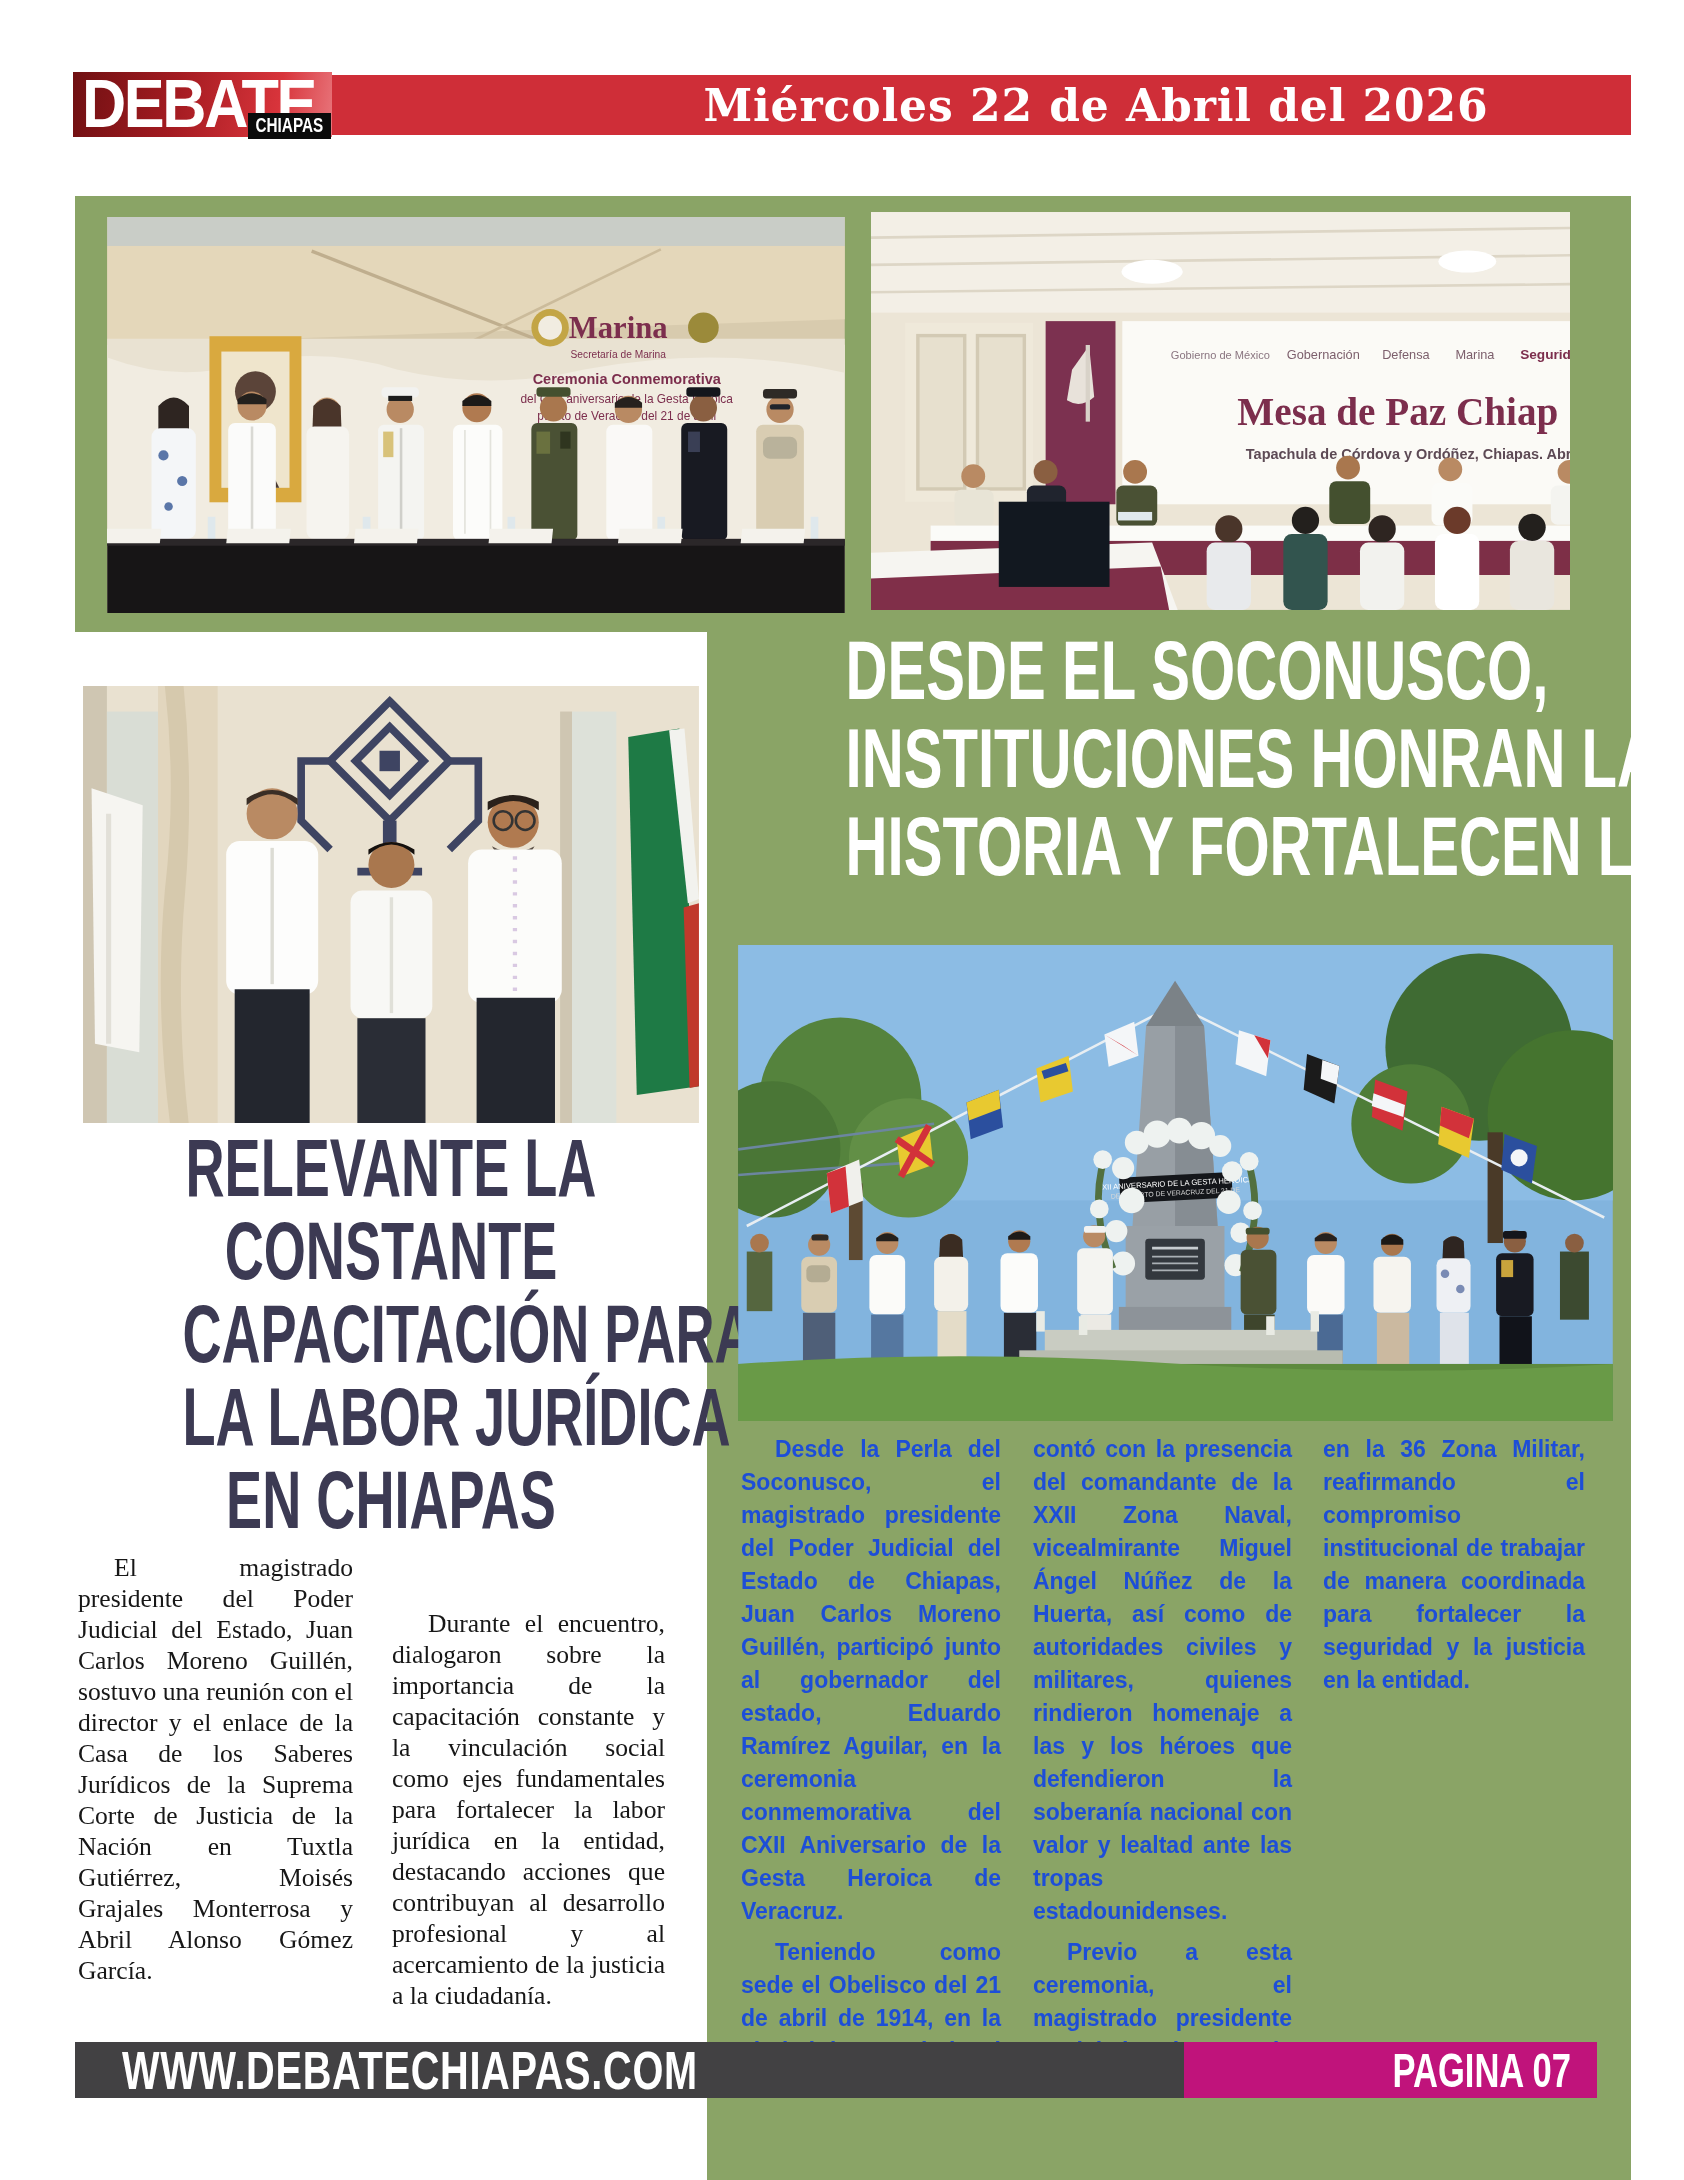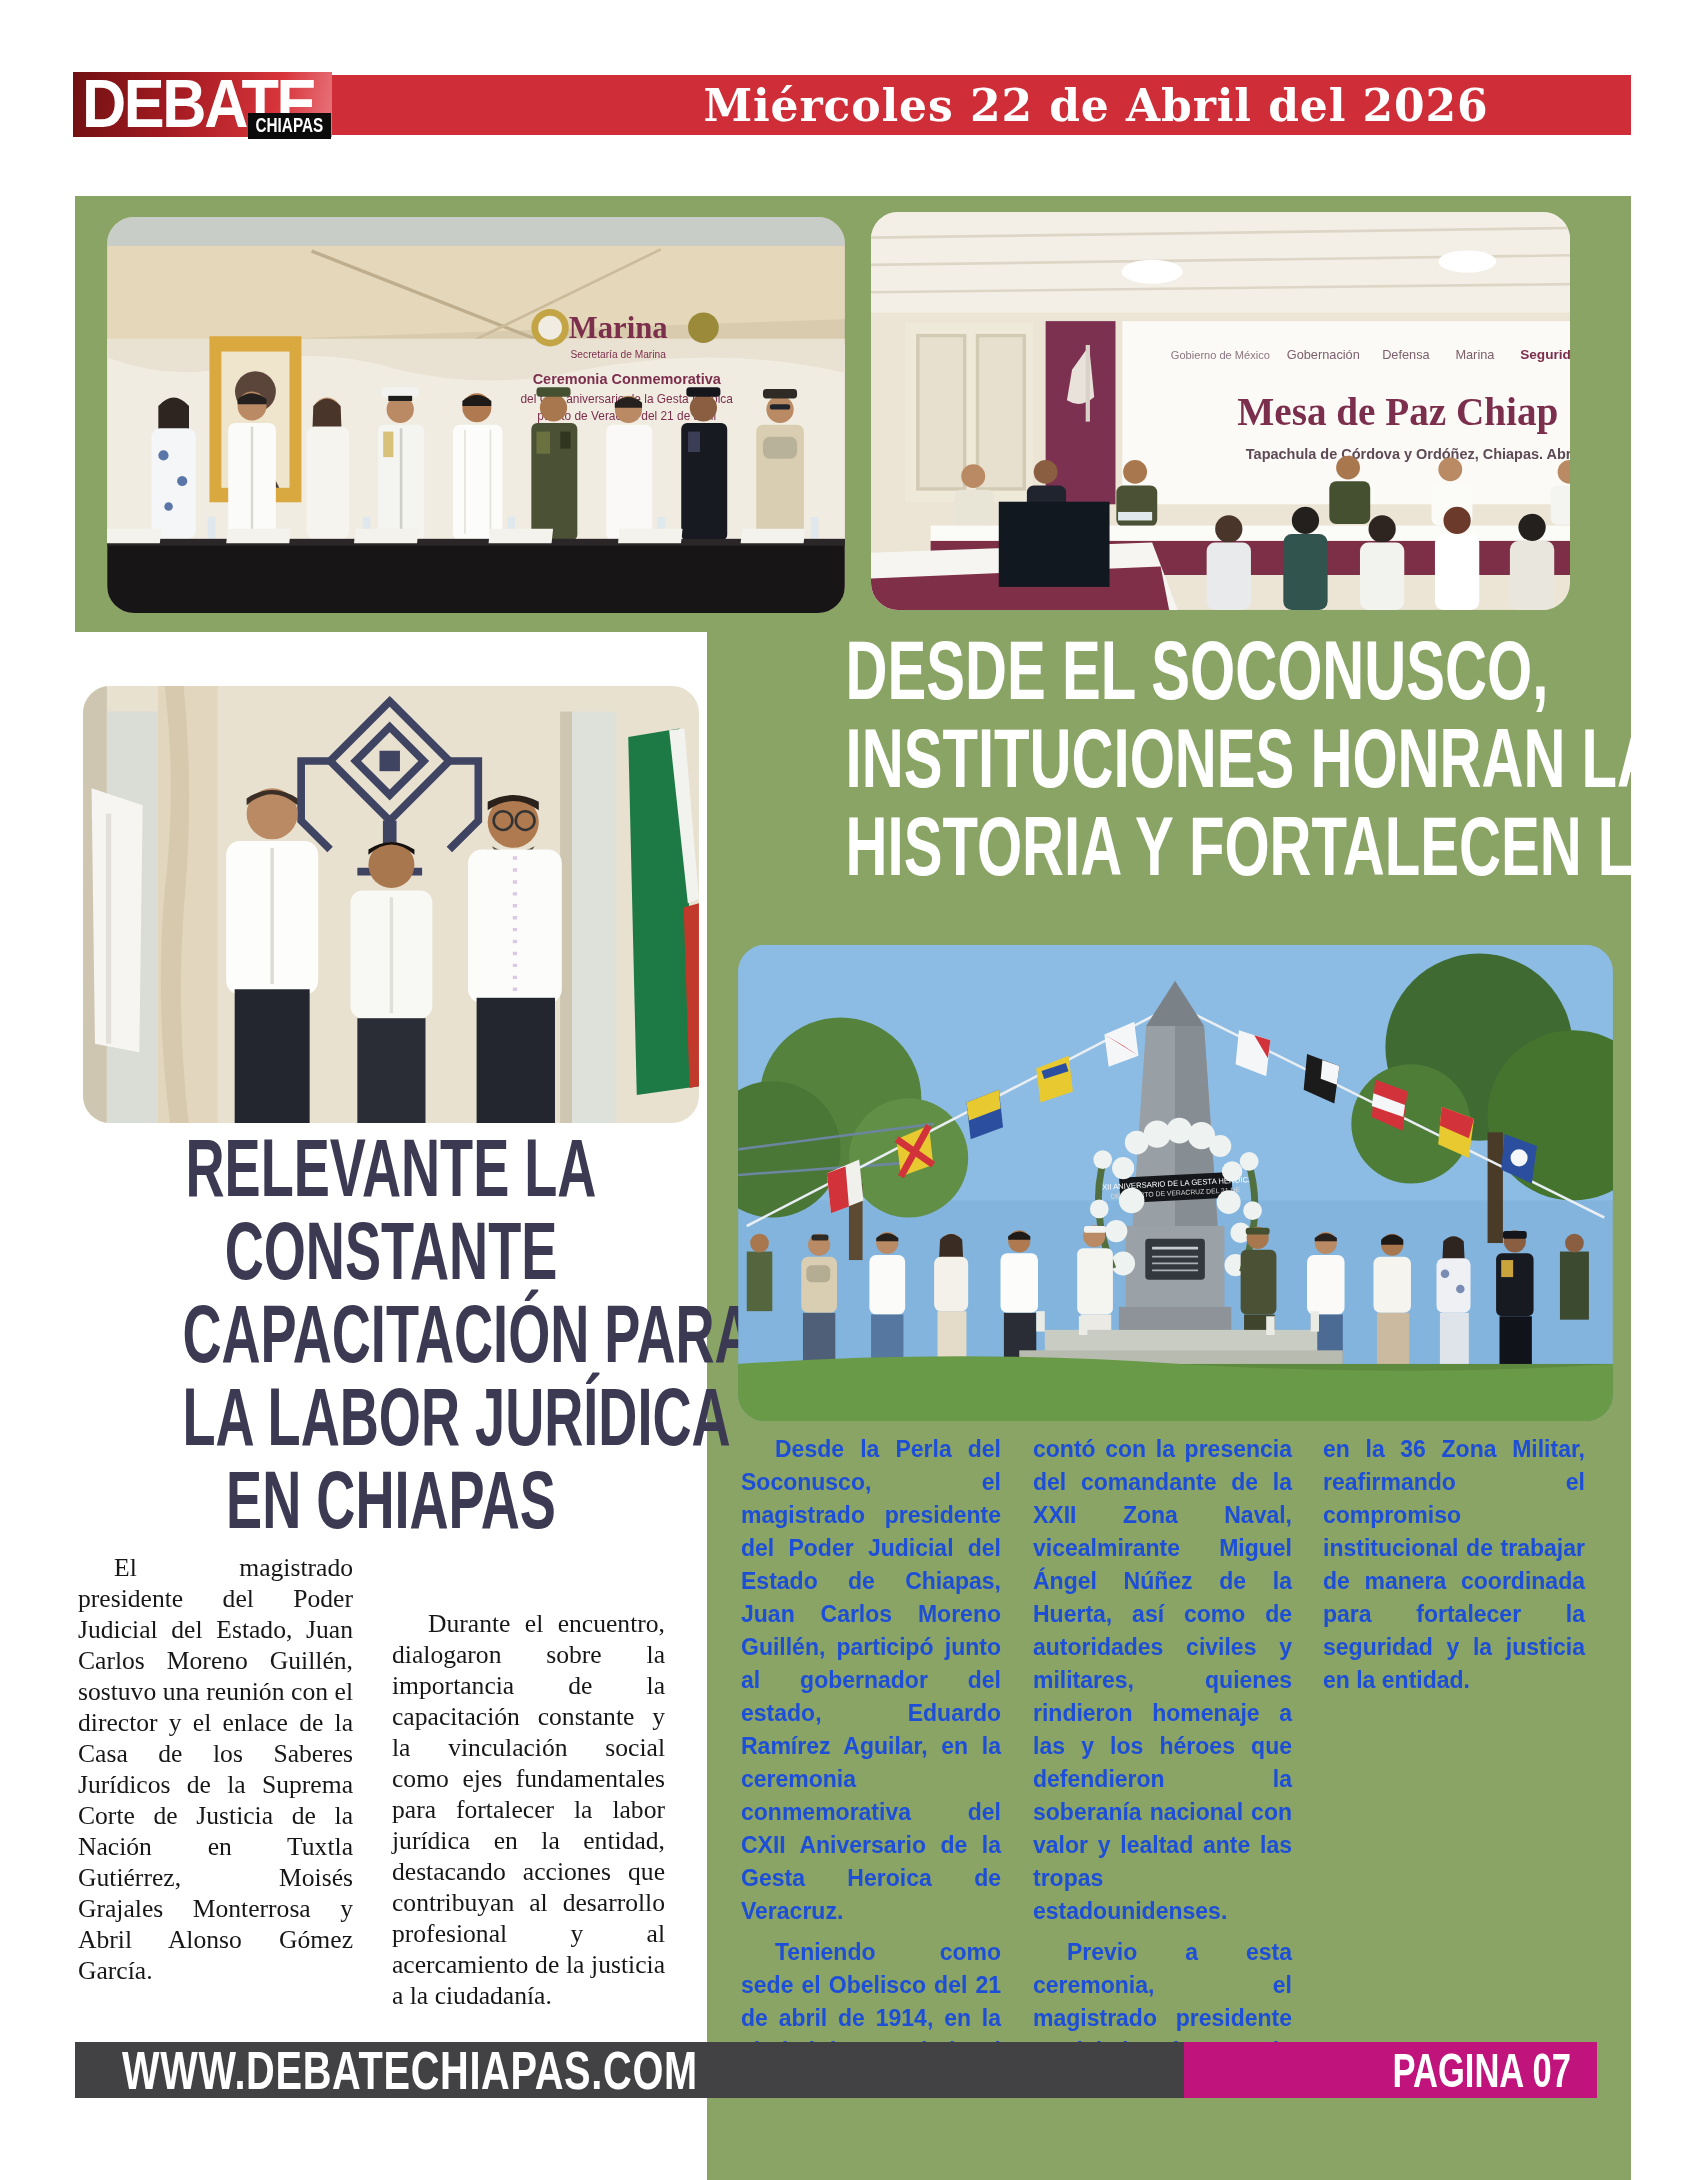--- a/index.html
+++ b/index.html
@@ -22,21 +22,21 @@
         display:flex;align-items:center;justify-content:center;}
   .logo-sub span{color:#fff;font-weight:bold;font-size:19.6px;transform:scaleX(.78);white-space:nowrap;}
   .banner-date{left:332px;top:75px;width:1528px;height:60px;display:flex;align-items:center;justify-content:center;
         color:#fff;font-family:"DejaVu Serif",serif;font-weight:bold;font-size:44px;letter-spacing:0.9px;white-space:nowrap;}
 
   
   .green-top{left:75px;top:196px;width:1556px;height:436px;background:var(--green);}
   .green-right{left:707px;top:632px;width:924px;height:1549px;background:var(--green);}
 
   
-  .photo{overflow:hidden;border-radius:27px;}
+  .photo{overflow:hidden;}
   .photo svg{display:block;}
 
   
   .main-headline{left:707px;top:627px;width:924px;text-align:center;color:#ffffff;
         font-weight:bold;font-size:83px;line-height:88px;transform:scaleX(.70);transform-origin:center top;
         white-space:nowrap;}
   .left-headline{left:75px;top:1126px;width:632px;text-align:center;color:var(--navy);
         font-weight:bold;font-size:82px;line-height:83px;transform:scaleX(.66);transform-origin:center top;
         white-space:nowrap;}
 

